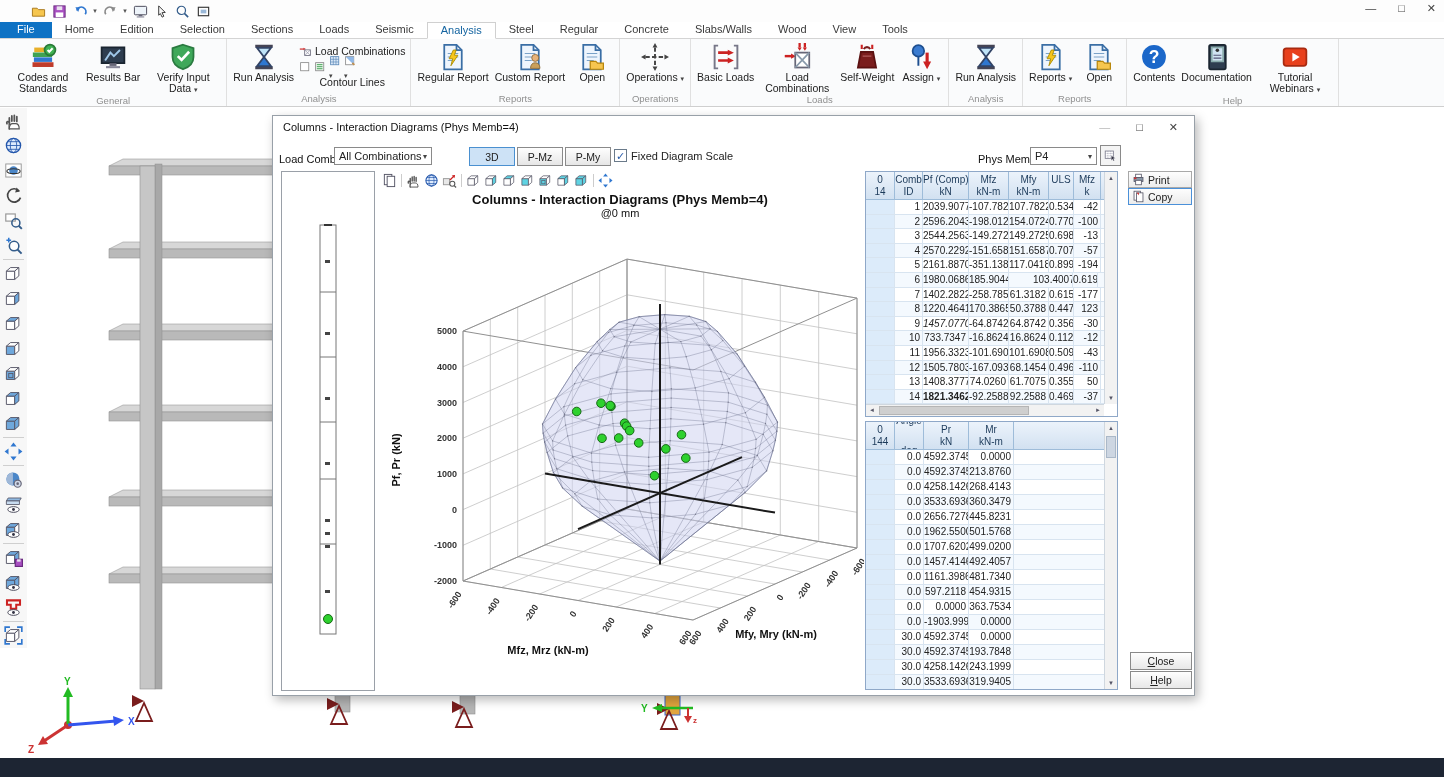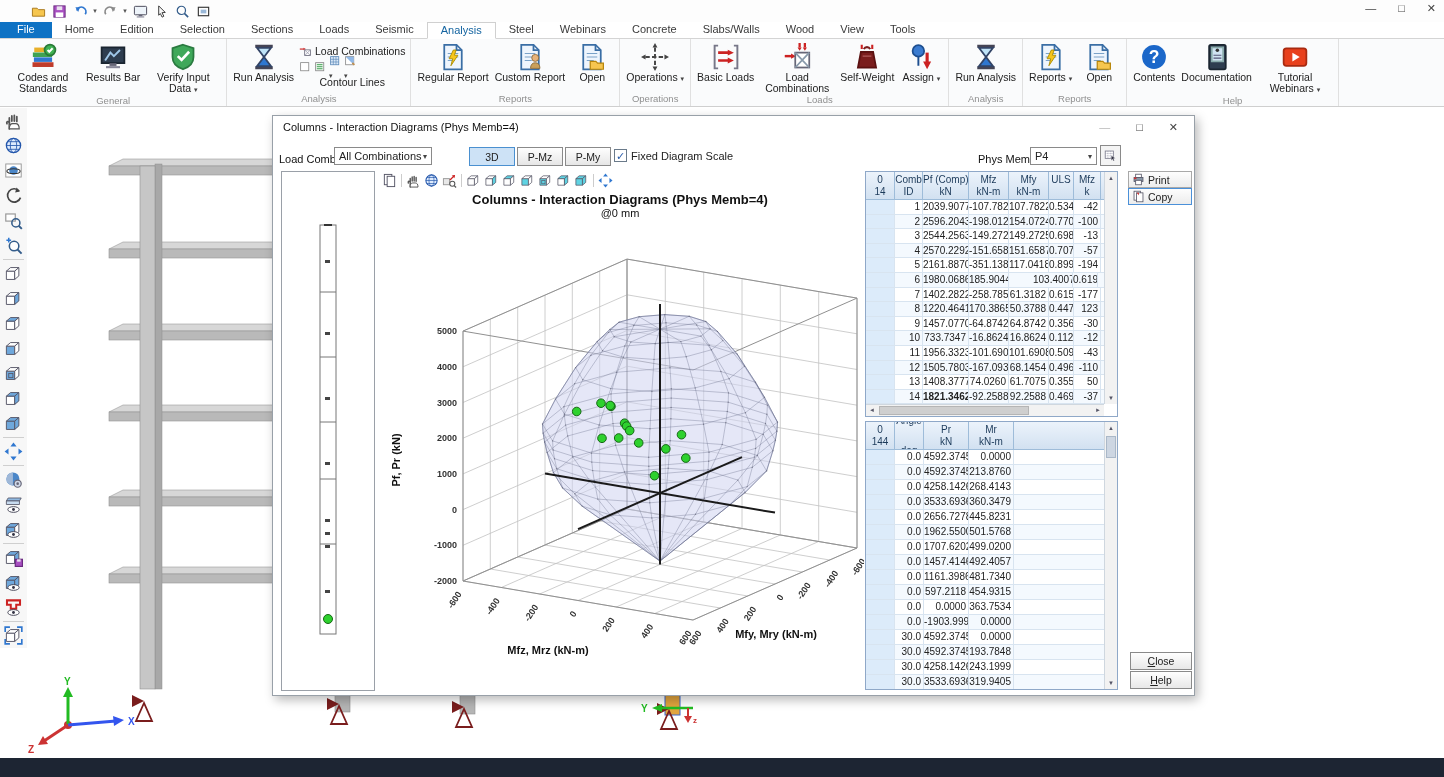--- a/index.html
+++ b/index.html
@@ -158,21 +158,21 @@
   <div id="tabrow">
       <div class="tab file">File</div>
       <div class="tab">Home</div>
       <div class="tab">Edition</div>
       <div class="tab">Selection</div>
       <div class="tab">Sections</div>
       <div class="tab">Loads</div>
       <div class="tab">Seismic</div>
       <div class="tab active">Analysis</div>
       <div class="tab">Steel</div>
-      <div class="tab">Webinars</div>
+      <div class="tab">Regular</div>
       <div class="tab">Concrete</div>
       <div class="tab">Slabs/Walls</div>
       <div class="tab">Wood</div>
       <div class="tab">View</div>
       <div class="tab">Tools</div>
     </div>
   <div id="ribbon">
       <div class="rgroup">
         <div class="rgroup-items">
           <div class="rbtn">
@@ -1183,21 +1183,21 @@
           <div class="tbl-c" style="width: 28px; height: 13.6px; line-height: 13.6px;">8</div>
           <div class="tbl-c" style="width: 46px; height: 13.6px; line-height: 13.6px;">1220.4641</div>
           <div class="tbl-c" style="width: 40px; height: 13.6px; line-height: 13.6px;">170.3865</div>
           <div class="tbl-c" style="width: 40px; height: 13.6px; line-height: 13.6px;">50.3788</div>
           <div class="tbl-c" style="width: 25px; height: 13.6px; line-height: 13.6px;">0.4471</div>
           <div class="tbl-c" style="width: 27px; height: 13.6px; line-height: 13.6px;">123</div>
         </div>
         <div class="tbl-r">
           <div class="tbl-c idx" style="width: 29px; height: 13.6px; line-height: 13.6px;"></div>
           <div class="tbl-c" style="width: 28px; height: 13.6px; line-height: 13.6px;">9</div>
-          <div class="tbl-c" style="width: 46px; height: 13.6px; line-height: 13.6px;">1457.0770</div>
+          <div class="tbl-c" style="width: 46px; height: 13.6px; line-height: 13.6px; font-style: italic;">1457.0770</div>
           <div class="tbl-c" style="width: 40px; height: 13.6px; line-height: 13.6px;">-64.8742</div>
           <div class="tbl-c" style="width: 40px; height: 13.6px; line-height: 13.6px;">64.8742</div>
           <div class="tbl-c" style="width: 25px; height: 13.6px; line-height: 13.6px;">0.3568</div>
           <div class="tbl-c" style="width: 27px; height: 13.6px; line-height: 13.6px;">-30</div>
         </div>
         <div class="tbl-r alt">
           <div class="tbl-c idx" style="width: 29px; height: 13.6px; line-height: 13.6px;"></div>
           <div class="tbl-c" style="width: 28px; height: 13.6px; line-height: 13.6px;">10</div>
           <div class="tbl-c" style="width: 46px; height: 13.6px; line-height: 13.6px;">733.7347</div>
           <div class="tbl-c" style="width: 40px; height: 13.6px; line-height: 13.6px;">-16.8624</div>

